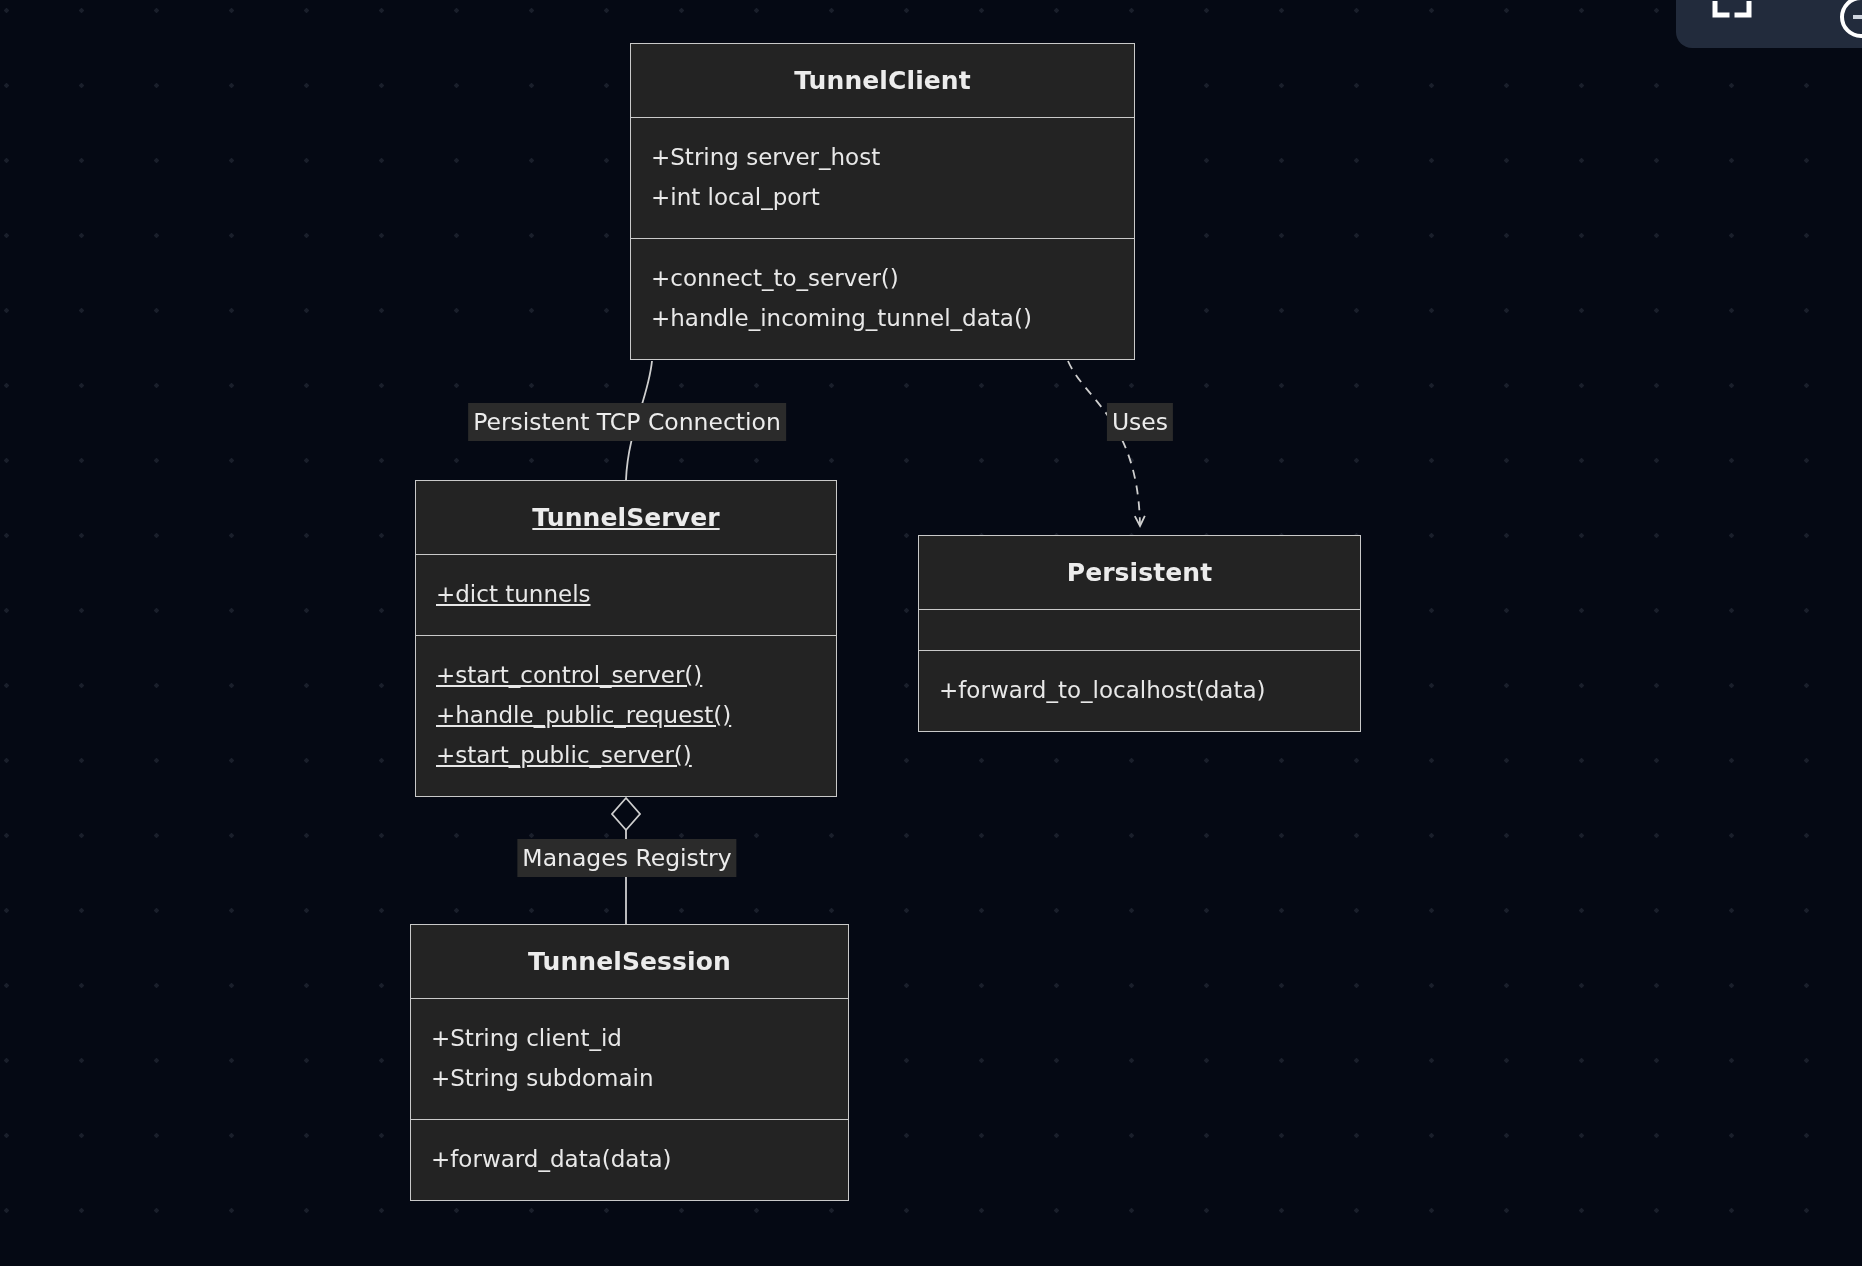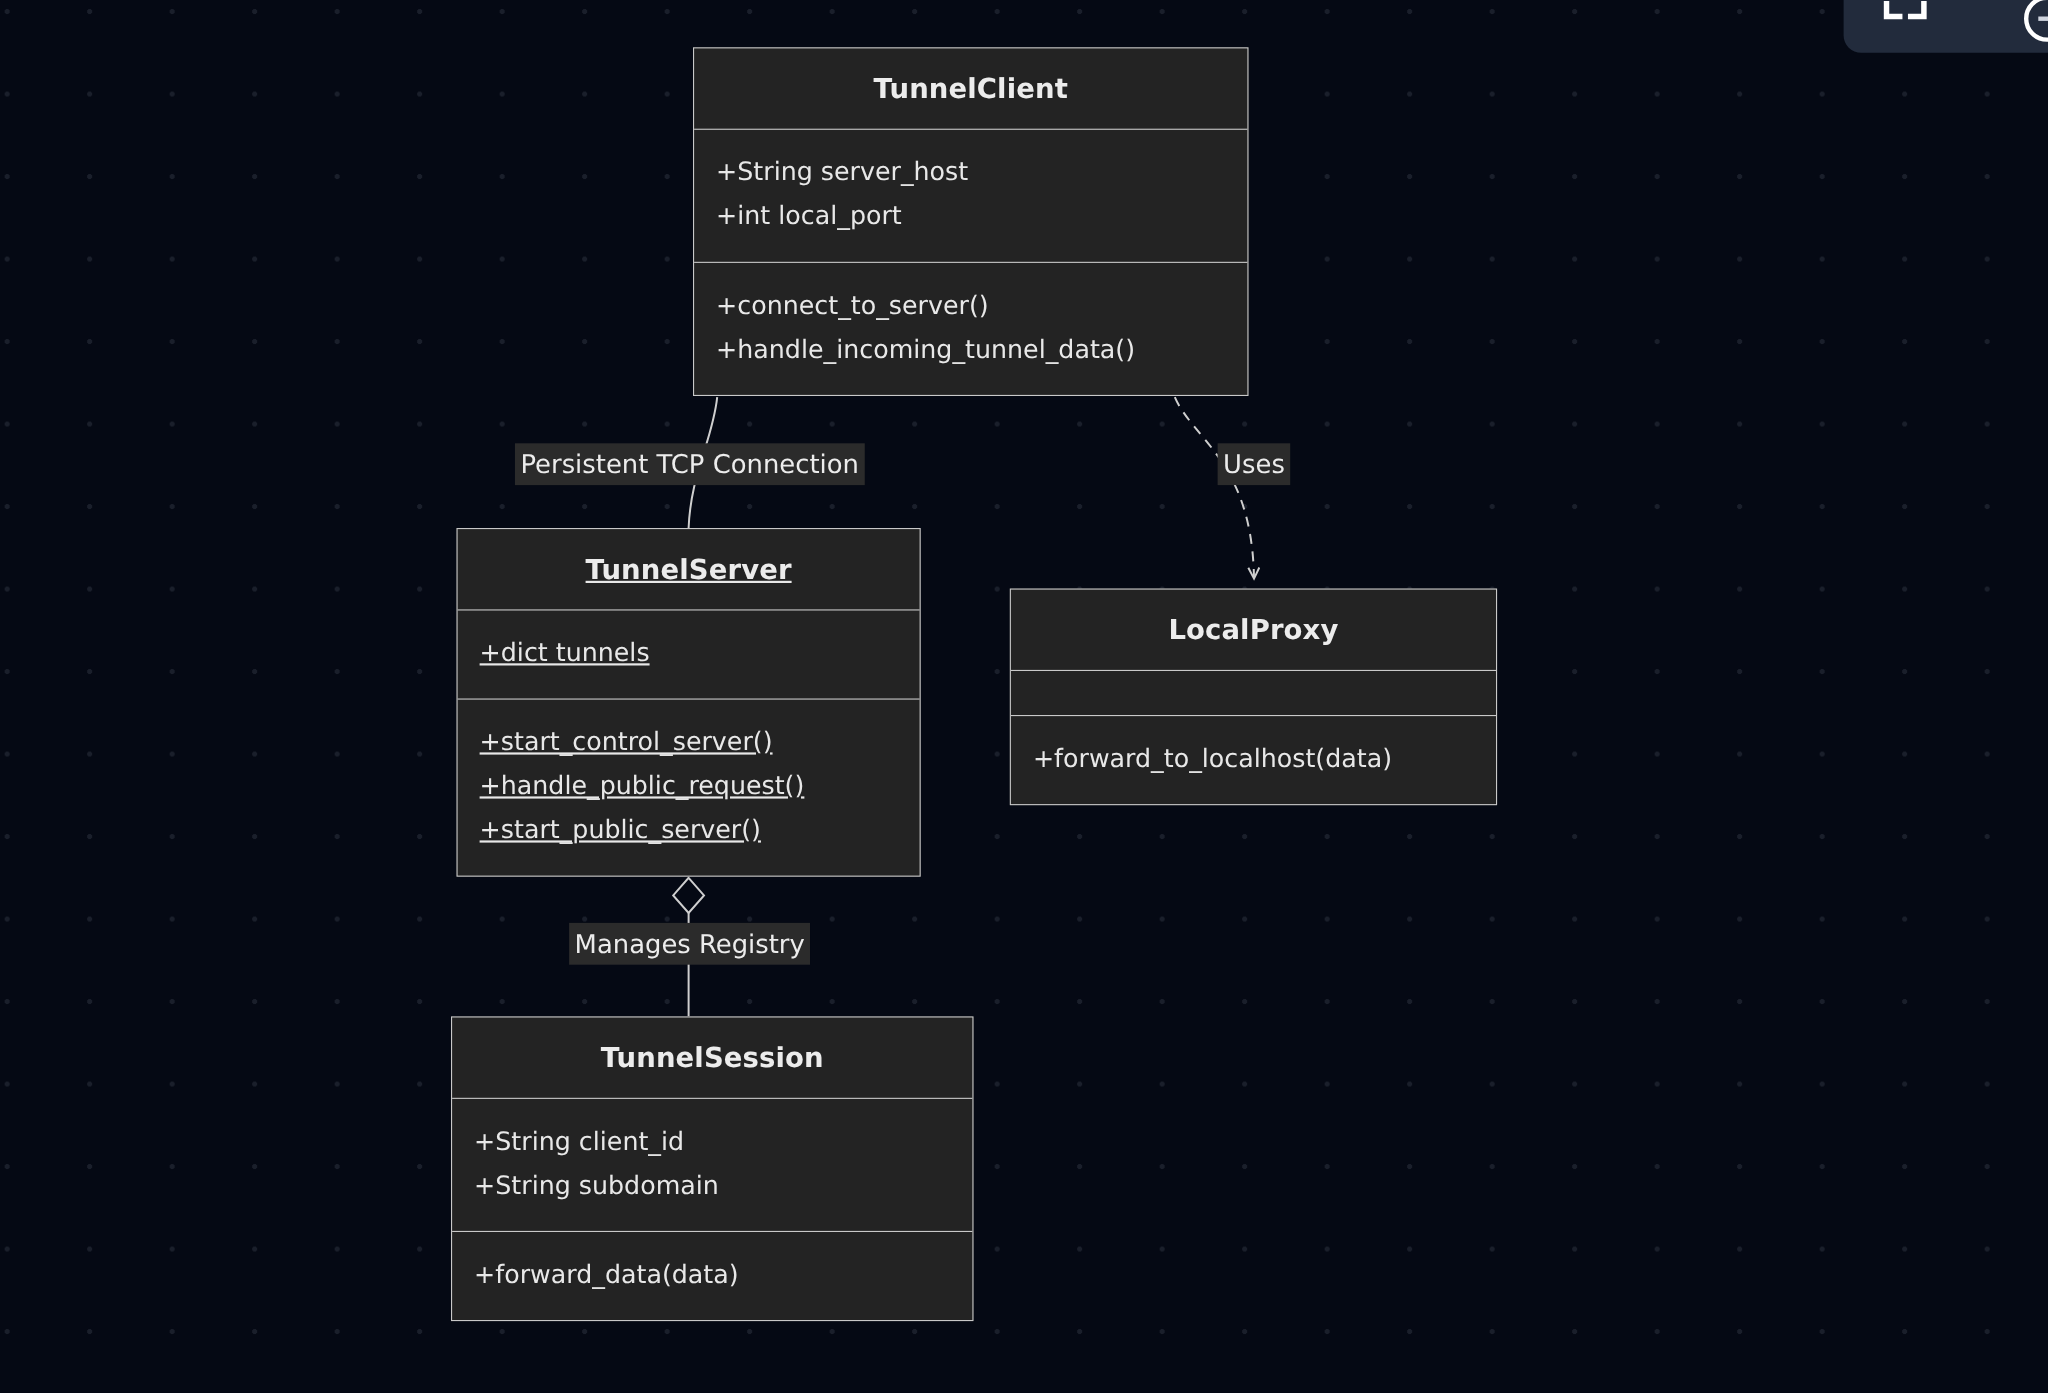--- a/index.html
+++ b/index.html
@@ -155,30 +155,30 @@
       <div class="uml-row">+dict tunnels</div>
     </div>
     <div class="uml-compartment">
       <div class="uml-row">+start_control_server()</div>
       <div class="uml-row">+handle_public_request()</div>
       <div class="uml-row">+start_public_server()</div>
     </div>
   </div>
 
   <div class="uml-node" id="node-local-proxy" style="left:918px; top:535px; width:443px;">
-    <div class="uml-title">LocalProxy</div>
+    <div class="uml-title">Persistent</div>
     <div class="uml-compartment empty">
       <div class="uml-row" style="height:18px;"></div>
     </div>
     <div class="uml-compartment">
       <div class="uml-row">+forward_to_localhost(data)</div>
     </div>
   </div>
 
-  <div class="uml-node" id="node-tunnel-session" style="left:410px; top:924px; width:475px;">
+  <div class="uml-node" id="node-tunnel-session" style="left:410px; top:924px; width:439px;">
     <div class="uml-title">TunnelSession</div>
     <div class="uml-compartment">
       <div class="uml-row">+String client_id</div>
       <div class="uml-row">+String subdomain</div>
     </div>
     <div class="uml-compartment">
       <div class="uml-row">+forward_data(data)</div>
     </div>
   </div>
 

